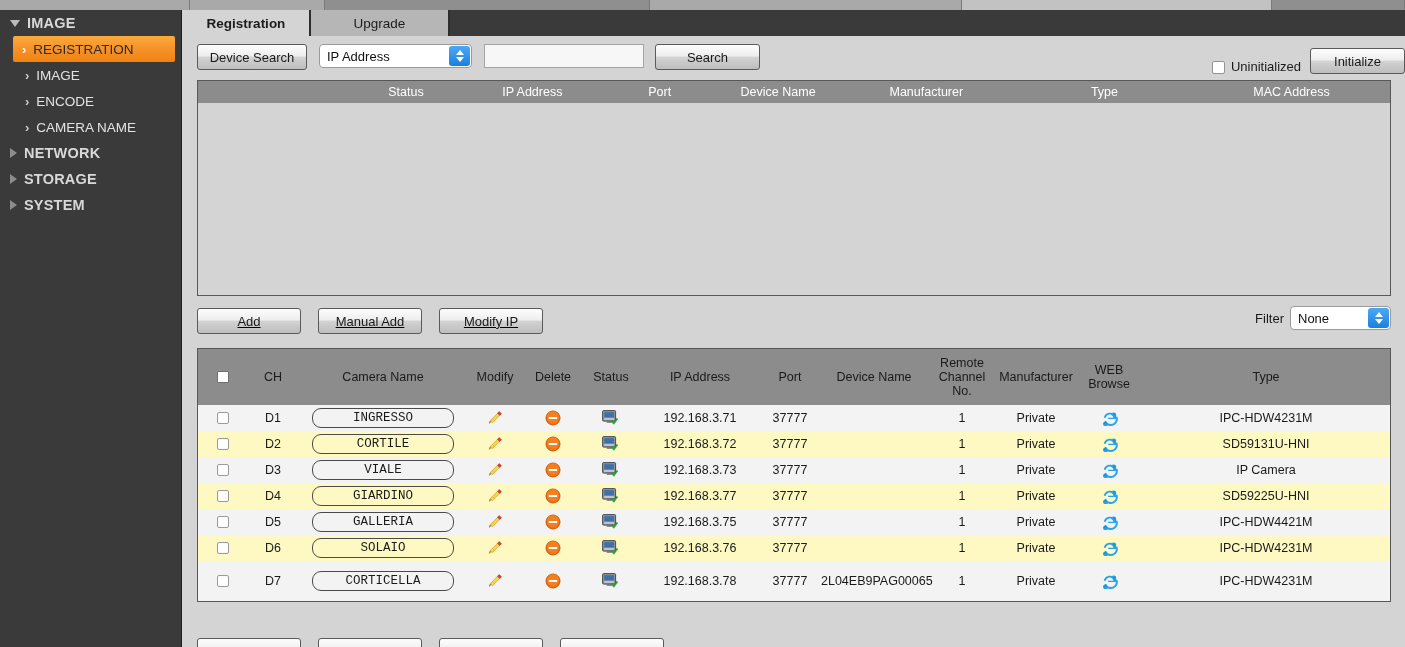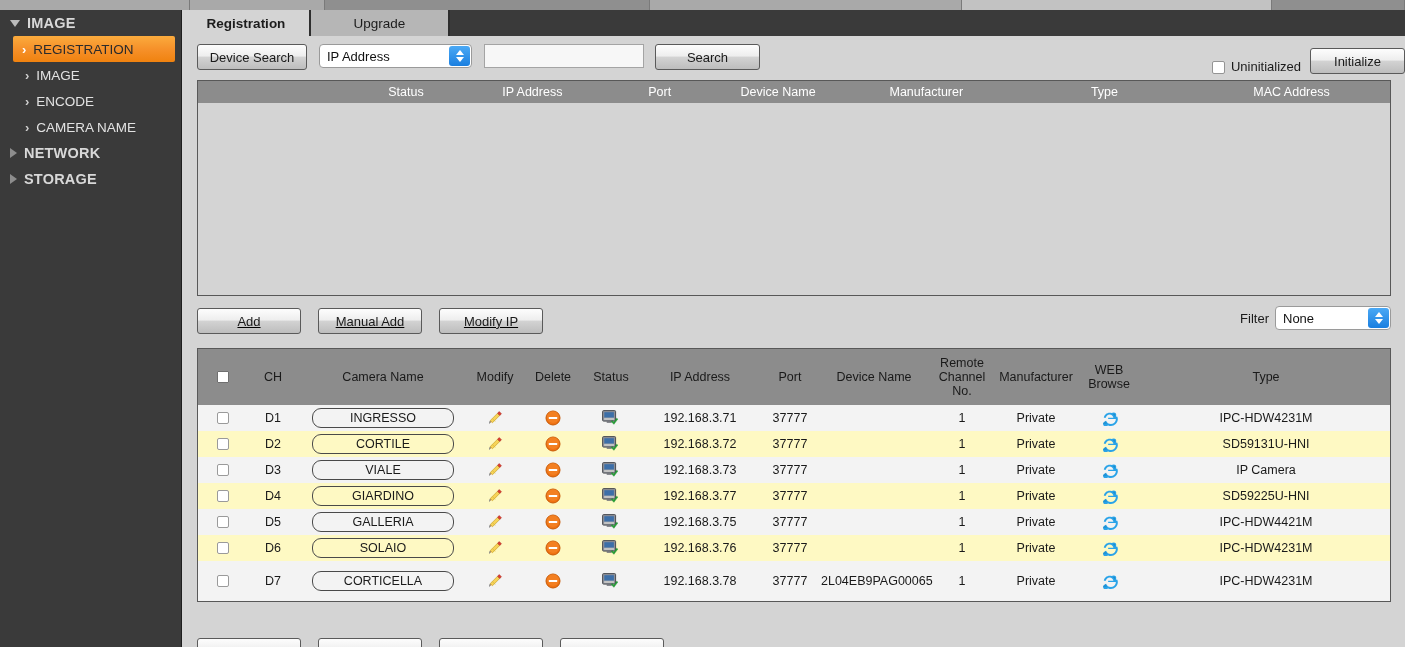--- a/index.html
+++ b/index.html
@@ -153,21 +153,21 @@
   table.cam { width: 100%; border-collapse: collapse; table-layout: fixed; }
   table.cam td { font-size: 12.5px; color: #1a1a1a; }
   .cam-row td { text-align: center; vertical-align: middle; height: 26px; }
   .cam-row.odd  { background: #f3f3f3; }
   .cam-row.even { background: #fef9c3; }
   .cam-row.tall td { height: 40px; }
   .namein {
     width: 142px; height: 20px; text-align: center;
     border: 1px solid #4a4a4a; border-radius: 9px;
     background: transparent;
-    font-family: Liberation Sans, sans-serif; font-size: 12.5px; color: #1a1a1a;
+    font-family: Liberation Mono, monospace; font-size: 12.5px; color: #1a1a1a;
   }
   .rowchk {
     -webkit-appearance: none; appearance: none;
     width: 12px; height: 12px; background: #fff;
     border: 1px solid #9a9a9a; border-radius: 2px; cursor: pointer; vertical-align: middle;
   }
   .headchk {
     -webkit-appearance: none; appearance: none;
     width: 12px; height: 12px; background: #fff;
     border: 1px solid #6f6f6f; border-radius: 1px; cursor: pointer; vertical-align: middle;
@@ -220,20 +220,24 @@
       <span>CAMERA NAME</span>
     </div>
 
     <div class="side-group">
       <span class="tri tri-right"></span>
       <span>NETWORK</span>
     </div>
     <div class="side-group">
       <span class="tri tri-right"></span>
       <span>STORAGE</span>
+    </div>
+    <div class="side-group">
+      <span class="tri tri-right"></span>
+      <span>SYSTEM</span>
     </div>
   </div>
 
   <div class="content">
 
     <div class="tabbar">
       <div class="tab active">
         <span>Registration</span>
       </div>
       <div class="tab inactive">
@@ -280,21 +284,21 @@
     </div>
 
     <div class="addrow">
       <button class="btn" style="width:104px">Add</button>
       <button class="btn" style="width:104px">Manual Add</button>
       <button class="btn" style="width:104px">Modify IP</button>
 
       <div class="filter-wrap">
         <span class="filter-lbl">Filter</span>
         <div class="select-wrap" style="margin-left:0">
-          <select class="sel" style="width:116px">
+          <select class="sel" style="width:101px">
             <option>None</option>
           </select>
           <span class="sel-arrow">
             <i class="up"></i>
               <i class="dn"></i>
           </span>
         </div>
       </div>
     </div>
 

